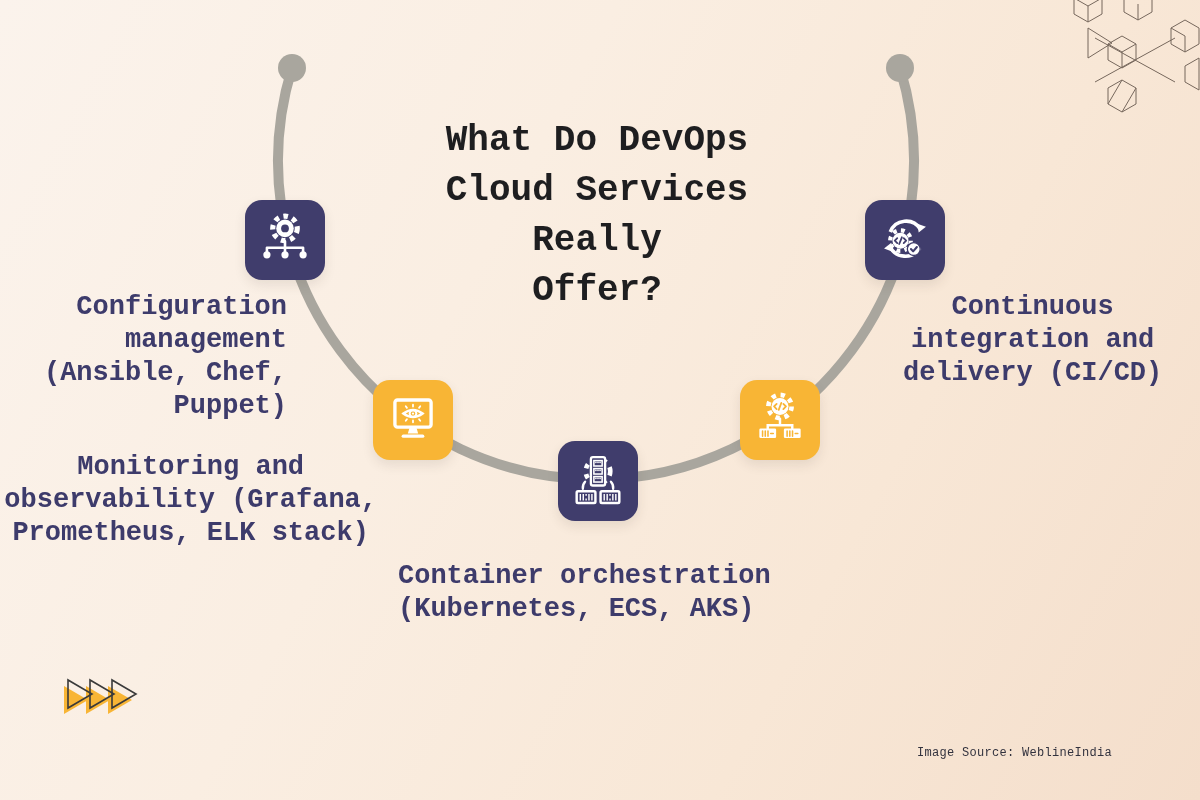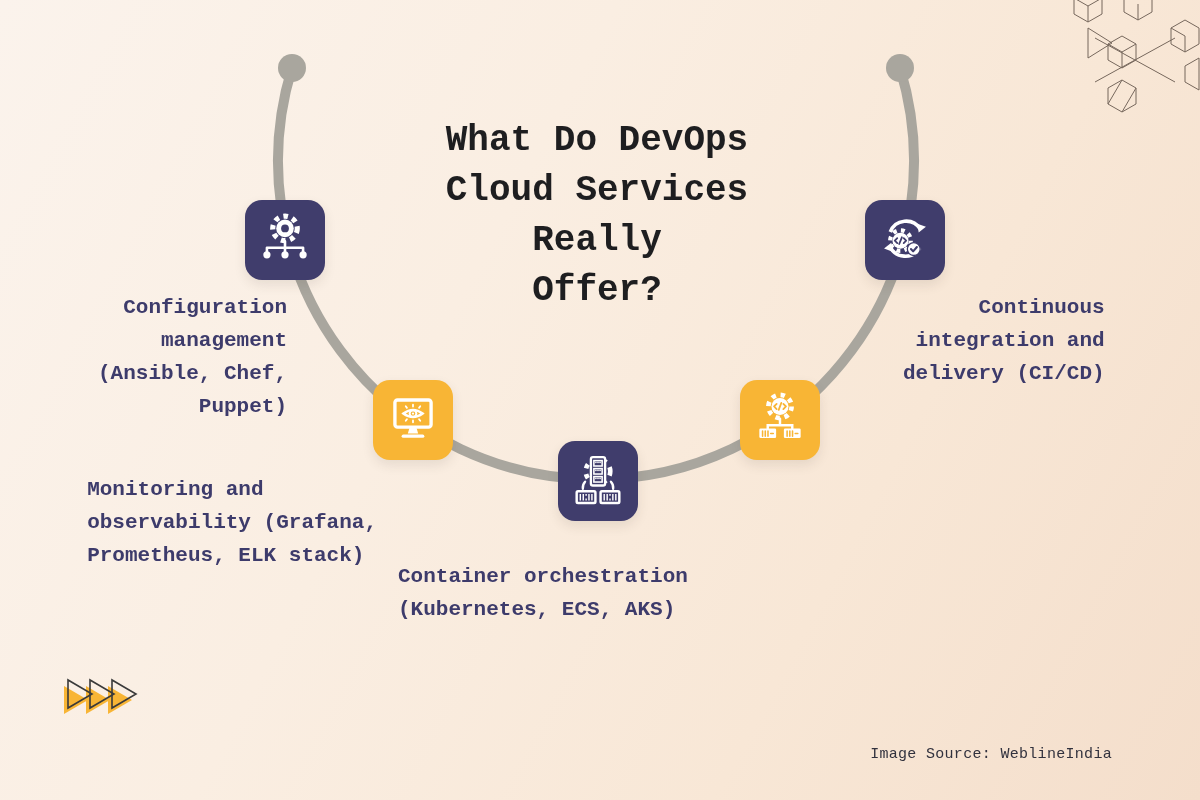--- a/index.html
+++ b/index.html
@@ -25,32 +25,32 @@
   .node-icon{
     position:absolute;width:80px;height:80px;border-radius:17px;
     display:flex;align-items:center;justify-content:center;
     box-shadow:0 5px 12px rgba(60,50,40,0.10);
   }
   .node-icon.purple{background:#403d6c;}
   .node-icon.yellow{background:#f8b535;}
   .node-icon svg{width:62px;height:62px;}
   .node-label{
     position:absolute;
-    font-size:21px;font-weight:700;line-height:33px;
+    font-size:27px;font-weight:700;line-height:33px;
     color:#3d3b6b;
     white-space:pre-line;
   }
   .lbl-1{top:291px;right:913px;text-align:right;}
-  .lbl-2{top:473px;right:823px;text-align:left;}
+  .lbl-2{top:451px;right:823px;text-align:center;}
   .lbl-3{top:560px;left:398px;width:400px;}
   .lbl-4{top:475px;left:820px;text-align:left;}
-  .lbl-5{top:291px;left:903px;text-align:right;}
+  .lbl-5{top:291px;left:903px;text-align:center;}
   .source-credit{
     position:absolute;top:746px;right:88px;
-    font-size:15px;font-weight:400;color:#32323e;
+    font-size:12px;font-weight:400;color:#32323e;
     letter-spacing:0.3px;
   }
 </style>
 </head>
 <body>
 
 <div class="canvas">
 
   <svg class="arc-svg" width="1200" height="800" viewBox="0 0 1200 800">
     <path d="M 292 68 A 318 318 0 1 0 900 68" fill="none" stroke="#a9a69e" stroke-width="10"></path>

